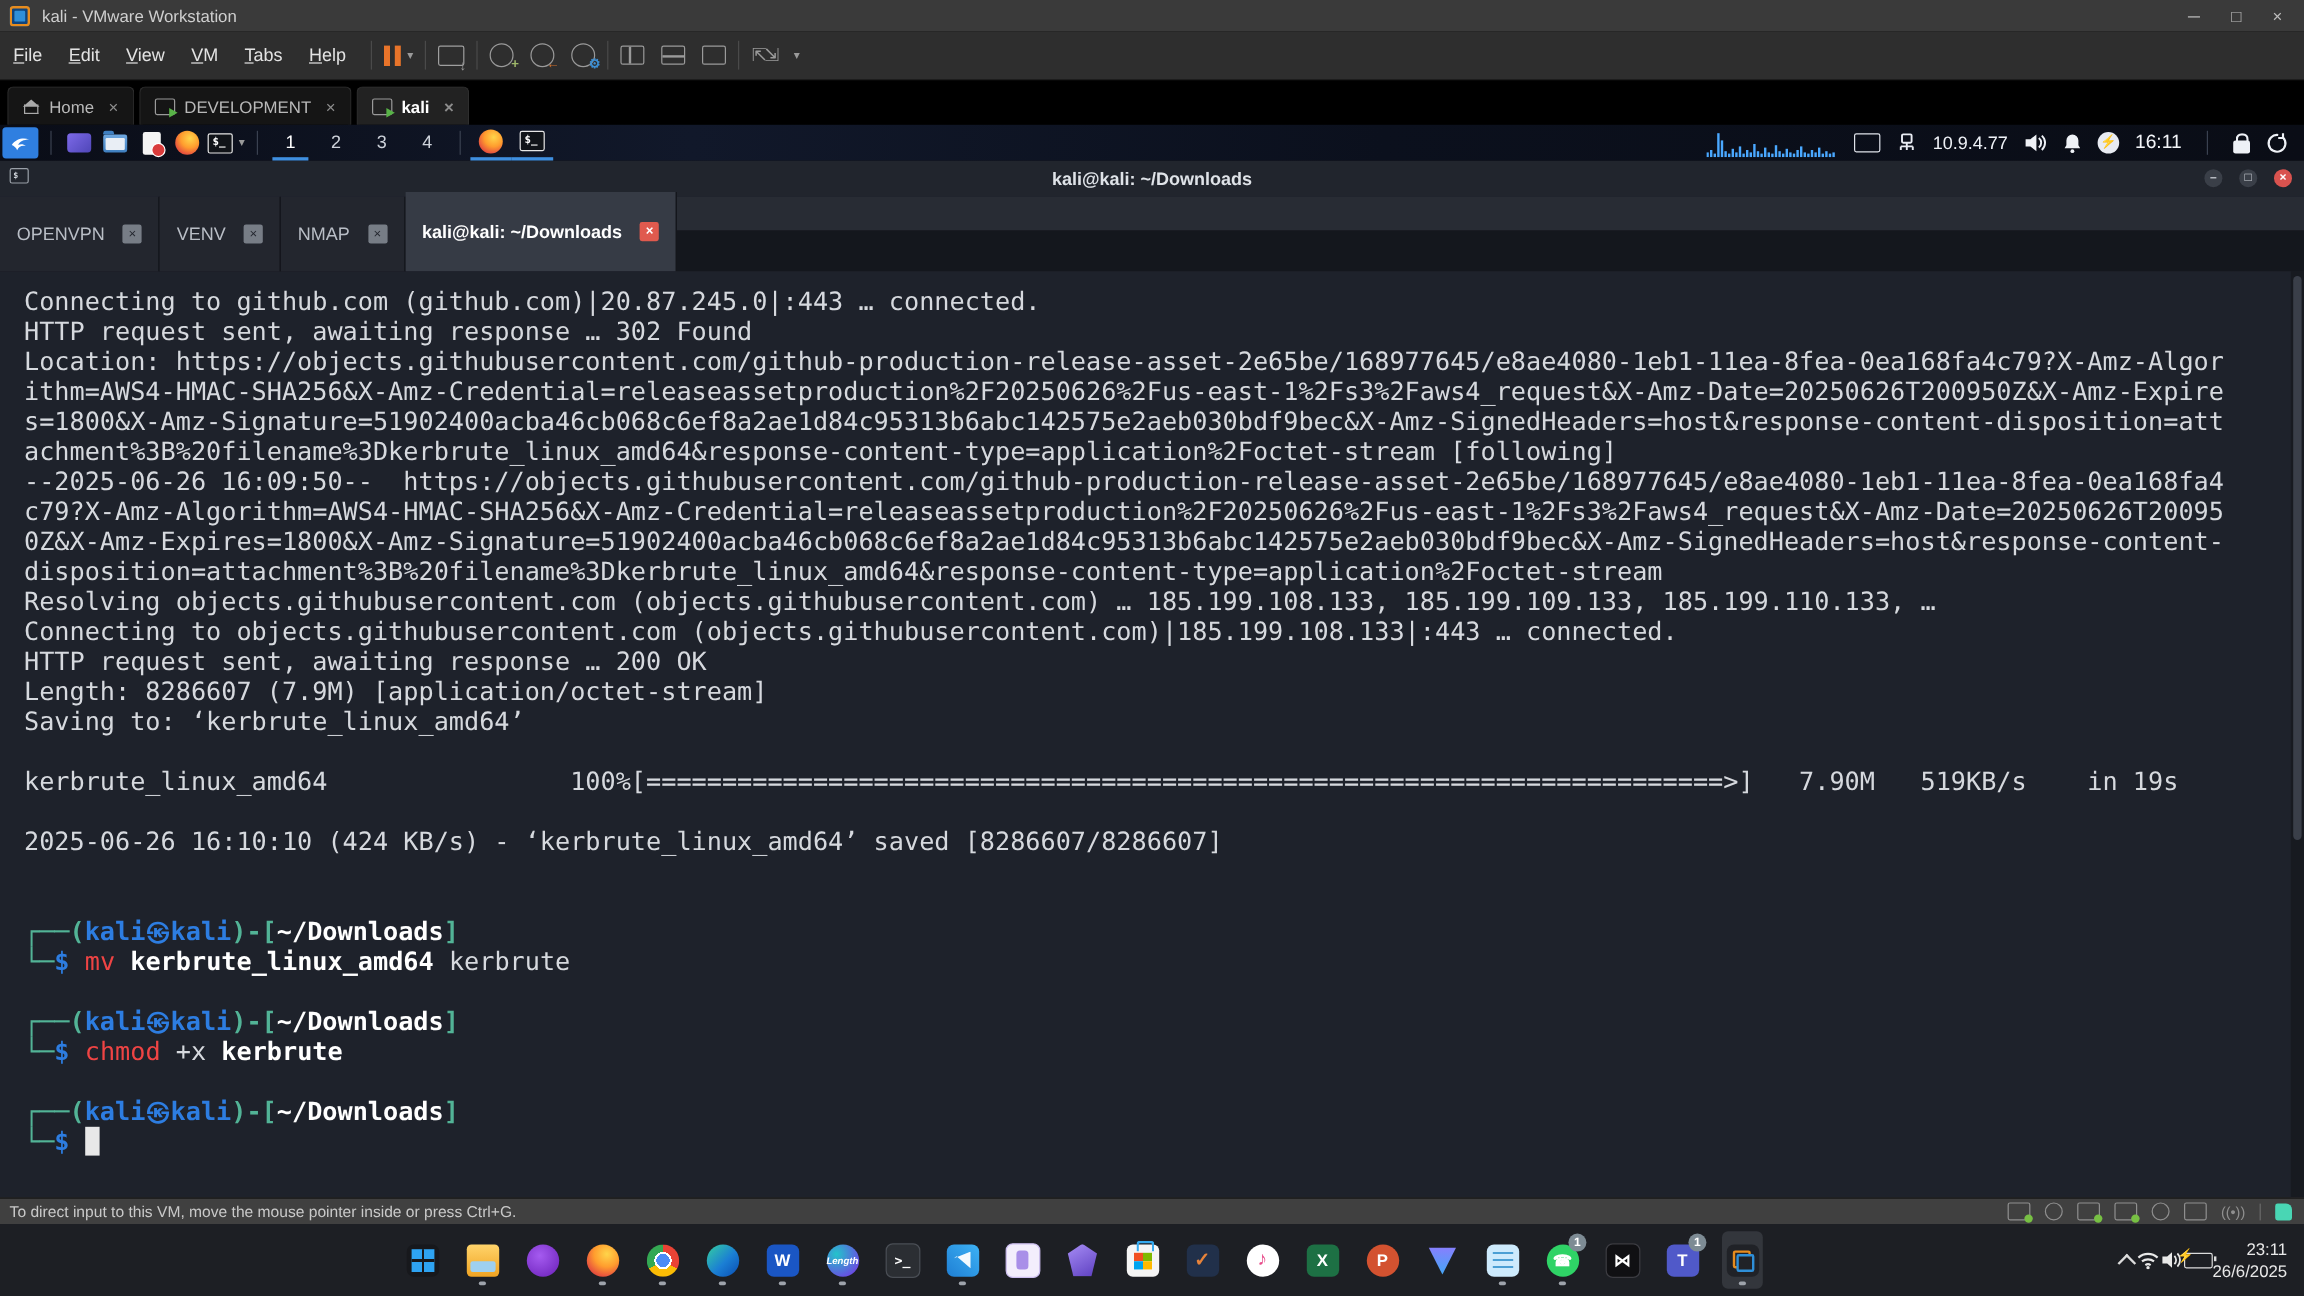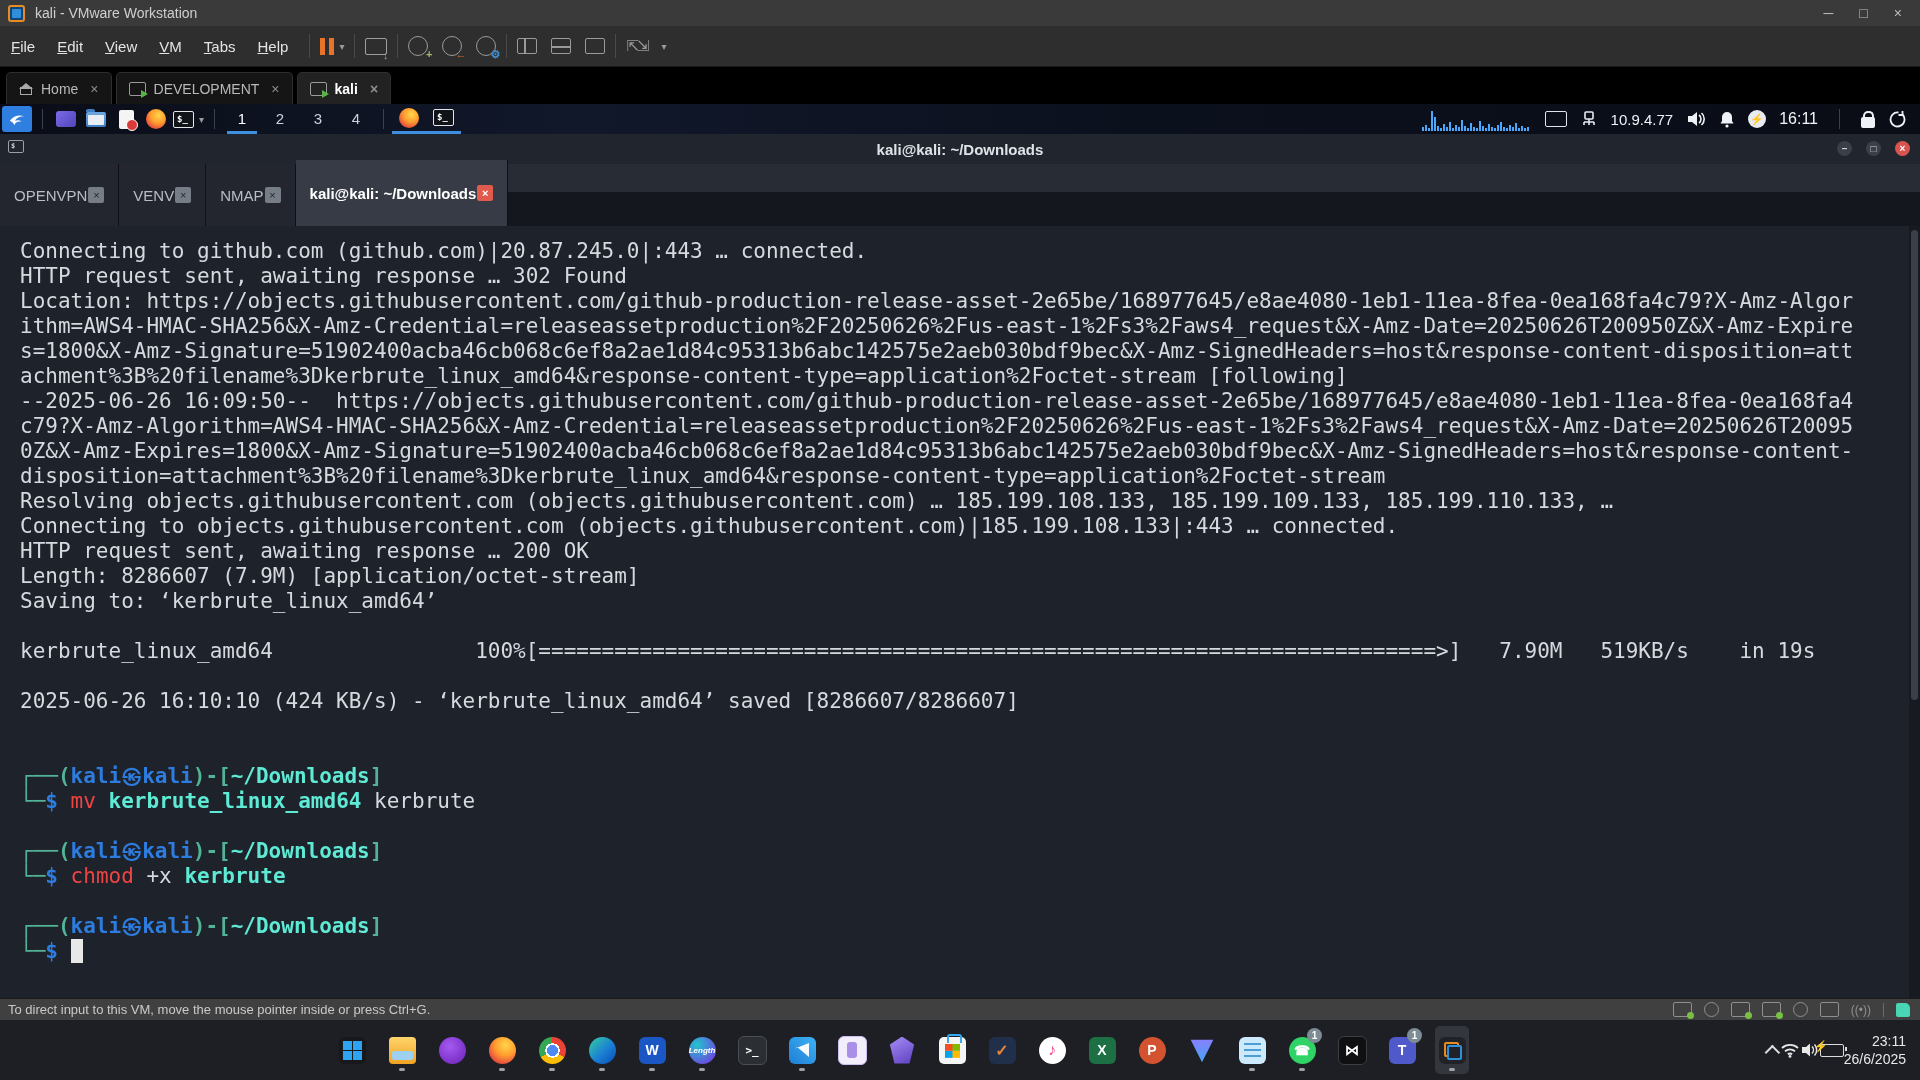--- a/index.html
+++ b/index.html
@@ -85,32 +85,32 @@
                color:#cfd4da;font:bold 7px/11px "DejaVu Sans Mono",monospace;padding-left:2px;box-sizing:border-box;}
   .term-buttons{position:absolute;right:10px;top:7px;display:flex;gap:14px;}
   .tb-circle{width:15px;height:15px;border-radius:50%;background:#3a3f48;color:#cfd3d9;font-size:10px;line-height:15px;text-align:center;}
   .tb-circle.close{background:#d9534f;color:#fff;}
   .term-menubar{position:absolute;left:0;top:30px;width:100%;height:28px;background:#282c34;
                 display:flex;align-items:center;color:#e6e9ed;font-size:15px;}
   .term-menubar .mi{display:inline-block;margin:0 12px;}
   .term-menubar .mi::first-letter{text-decoration:underline;}
   .term-tabbar{position:absolute;left:0;top:58px;width:100%;height:34px;background:#14171d;
                display:flex;align-items:flex-end;}
-  .term-tab{height:30px;display:flex;align-items:center;gap:1px;padding:16px 14px;background:#23262e;
+  .term-tab{height:30px;display:flex;align-items:center;gap:15px;padding:16px 14px;background:#23262e;
             border-right:1px solid #0e1014;color:#b9bec6;font-size:15px;}
   .term-tab .tclose{width:16px;height:16px;background:#777d86;color:#23262e;font-size:11px;line-height:16px;
                     text-align:center;border-radius:2px;}
   .term-tab.active{height:34px;background:#363b45;color:#fff;font-weight:bold;}
   .term-tab.active .tclose{background:#e05a4e;color:#fff;}
   .term-content{position:absolute;left:0;top:92px;width:100%;height:772px;padding:13px 0 0 20px;box-sizing:border-box;
                 font:21px/25px "DejaVu Sans Mono",monospace;color:#d6d9de;white-space:pre;overflow:hidden;}
   .tline{height:25px;}
   .s-g{color:#52b396;font-weight:bold;}
   .s-b{color:#2d7de1;font-weight:bold;}
-  .s-w{color:#5eead4;font-weight:bold;}
+  .s-w{color:#ffffff;font-weight:bold;}
   .s-c{color:#ef4444;}
   .s-cursor{background:#e8e8e8;color:#e8e8e8;}
   .term-scrollbar{position:absolute;right:0;top:92px;width:11px;height:772px;background:#171a20;}
   .term-scrollbar .thumb{position:absolute;left:2px;right:2px;top:4px;height:470px;background:#3a3f49;border-radius:4px;}
   
   .vm-statusbar{position:absolute;left:0;top:998px;width:1920px;height:22px;background:#404040;
                 display:flex;align-items:center;color:#c9c9c9;font-size:13px;border-top:1px solid #1a1a1a;box-sizing:border-box;}
   .vm-statusbar .stext{margin-left:8px;}
   .sdev{margin-left:auto;display:flex;align-items:center;gap:12px;padding-right:10px;}
   .dev{width:17px;height:13px;border:1.5px solid #8f8f8f;border-radius:2px;position:relative;}

